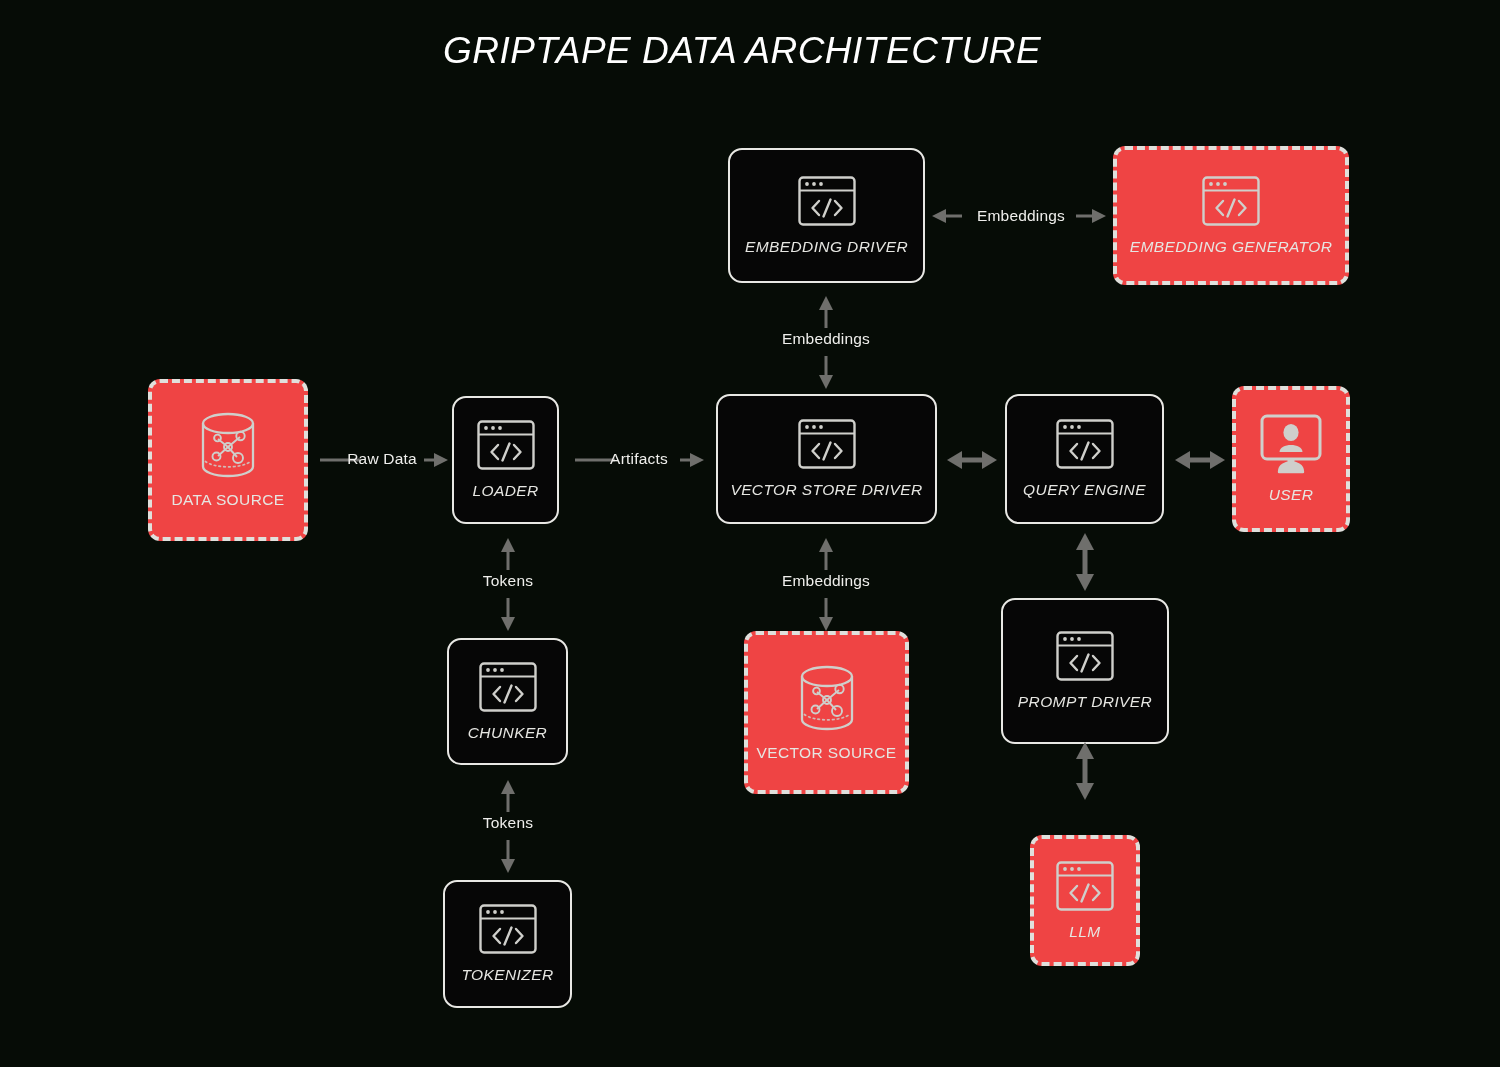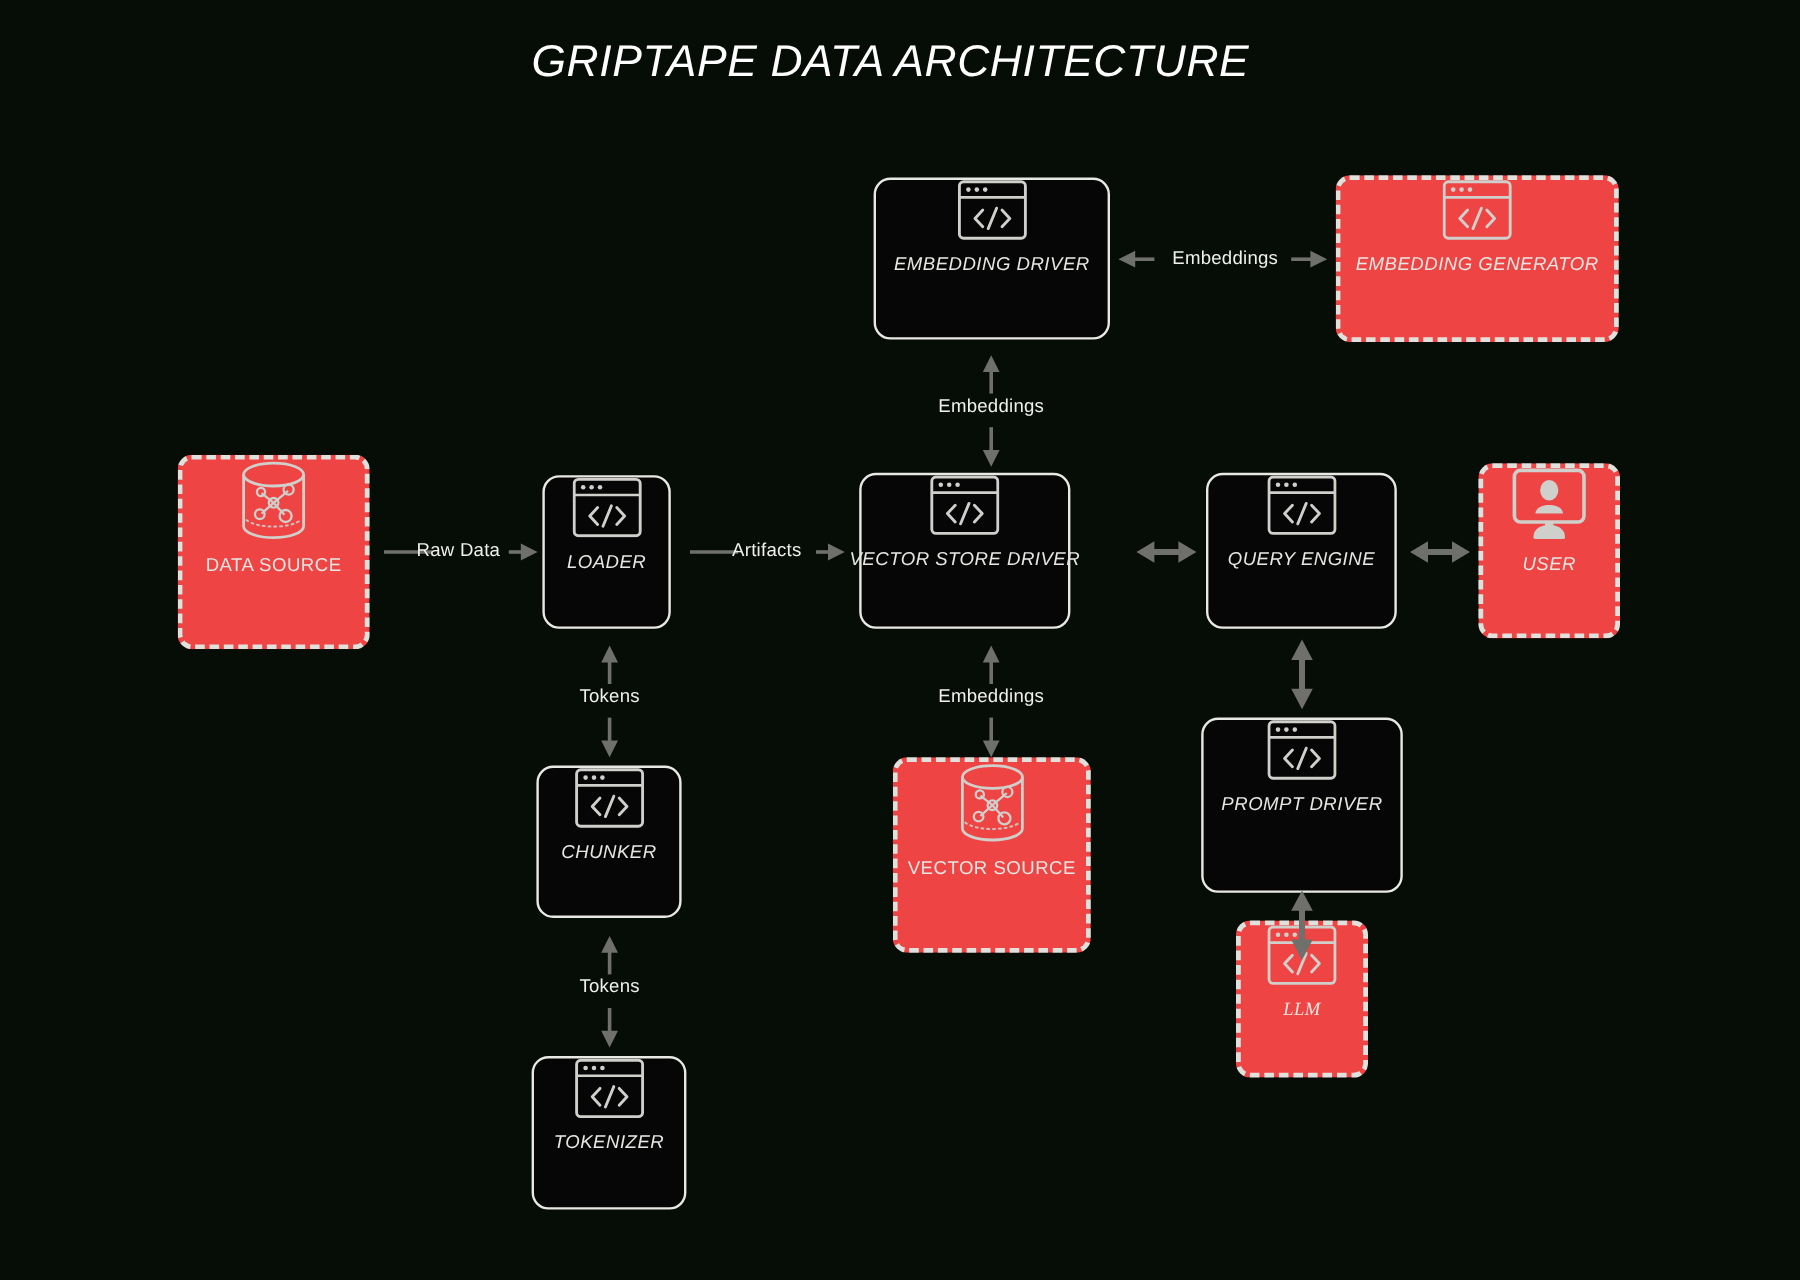--- a/index.html
+++ b/index.html
@@ -31,20 +31,21 @@
   }
 
   
   .node {
     position: absolute;
     box-sizing: border-box;
     border-radius: 14px;
     display: flex;
     flex-direction: column;
     align-items: center;
+    justify-content: center;
     background: #030703;
   }
   .node.solid {
     border: 2.5px solid #e8e8e4;
     background: #060606;
   }
   .node.dashed {
     border: 4px dashed #e0e0dc;
     background: #ef4444;
     border-radius: 12px;
@@ -173,21 +174,21 @@
 
   <div class="node dashed" style="left:1113px; top:146px; width:236px; height:139px;">
     <span class="icon-wrap">
       <svg width="58" height="50" viewBox="0 0 58 50" style="color:#cfcfcb">
           <use href="#sym-code-window"></use>
         </svg>
     </span>
     <span class="label ital">EMBEDDING GENERATOR</span>
   </div>
 
-  <div class="node solid" style="left:716px; top:394px; width:176px; height:130px;">
+  <div class="node solid" style="left:716px; top:394px; width:221px; height:130px;">
     <span class="icon-wrap">
       <svg width="58" height="50" viewBox="0 0 58 50" style="color:#cfcfcb">
           <use href="#sym-code-window"></use>
         </svg>
     </span>
     <span class="label ital">VECTOR STORE DRIVER</span>
   </div>
 
   <div class="node dashed" style="left:744px; top:631px; width:165px; height:163px;">
     <span class="icon-wrap">
@@ -209,21 +210,21 @@
 
   <div class="node solid" style="left:1001px; top:598px; width:168px; height:146px;">
     <span class="icon-wrap">
       <svg width="58" height="50" viewBox="0 0 58 50" style="color:#cfcfcb">
           <use href="#sym-code-window"></use>
         </svg>
     </span>
     <span class="label ital">PROMPT DRIVER</span>
   </div>
 
-  <div class="node dashed" style="left:1030px; top:767px; width:110px; height:131px;font-family:Liberation Serif, serif;">
+  <div class="node dashed" style="left:1030px; top:835px; width:110px; height:131px;">
     <span class="icon-wrap">
       <svg width="58" height="50" viewBox="0 0 58 50" style="color:#cfcfcb">
           <use href="#sym-code-window"></use>
         </svg>
     </span>
     <span class="label ital">LLM</span>
   </div>
 
   <div class="node dashed" style="left:1232px; top:386px; width:118px; height:146px;">
     <span class="icon-wrap">

